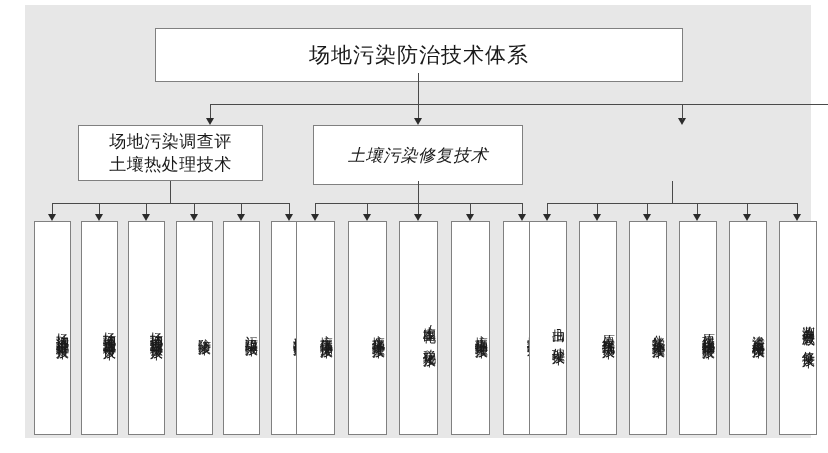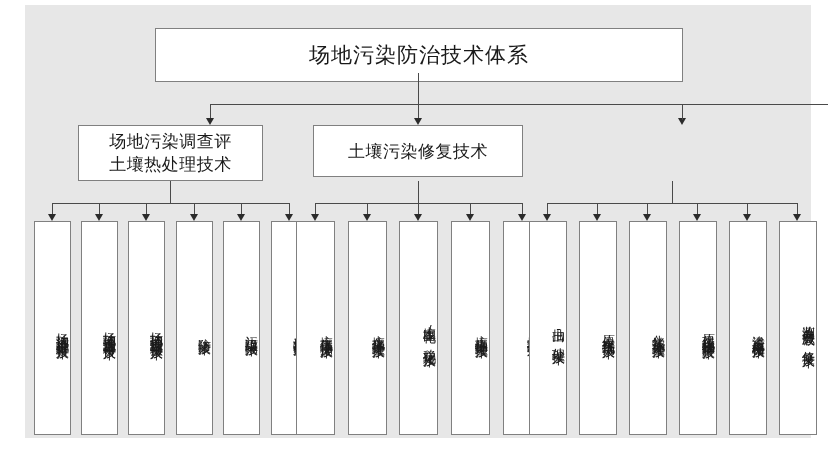--- a/index.html
+++ b/index.html
@@ -97,21 +97,21 @@
 
   <div class="arrow" style="left:653px; top:113px;"></div>
   <div class="hline" style="left:657px; top:99px; width:154px; height:1px;"></div>
   <div class="vline" style="left:657px; top:99px; height:16px;"></div>
 
   <div class="box cat-box" style="left:53px; top:120px; width:185px; height:56px; flex-direction:column;">
     <span>场地污染调查评</span>
     <span>土壤热处理技术</span>
   </div>
 
-  <div class="box cat-box" style="left:288px; top:120px; width:210px; height:52px;">
+  <div class="box cat-box" style="left:288px; top:120px; width:210px; height:60px;font-style:italic;">
     <span>土壤污染修复技术</span>
   </div>
 
 
   <div class="vline" style="left:145px; top:176px; height:22px;"></div>
   <div class="hline" style="left:27px; top:198px; width:237px; height:1px;"></div>
 
   <div class="vline" style="left:27px; top:198px; height:13px;"></div>
   <div class="arrow" style="left:23px; top:209px;"></div>
   <div class="vline" style="left:74px; top:198px; height:13px;"></div>

